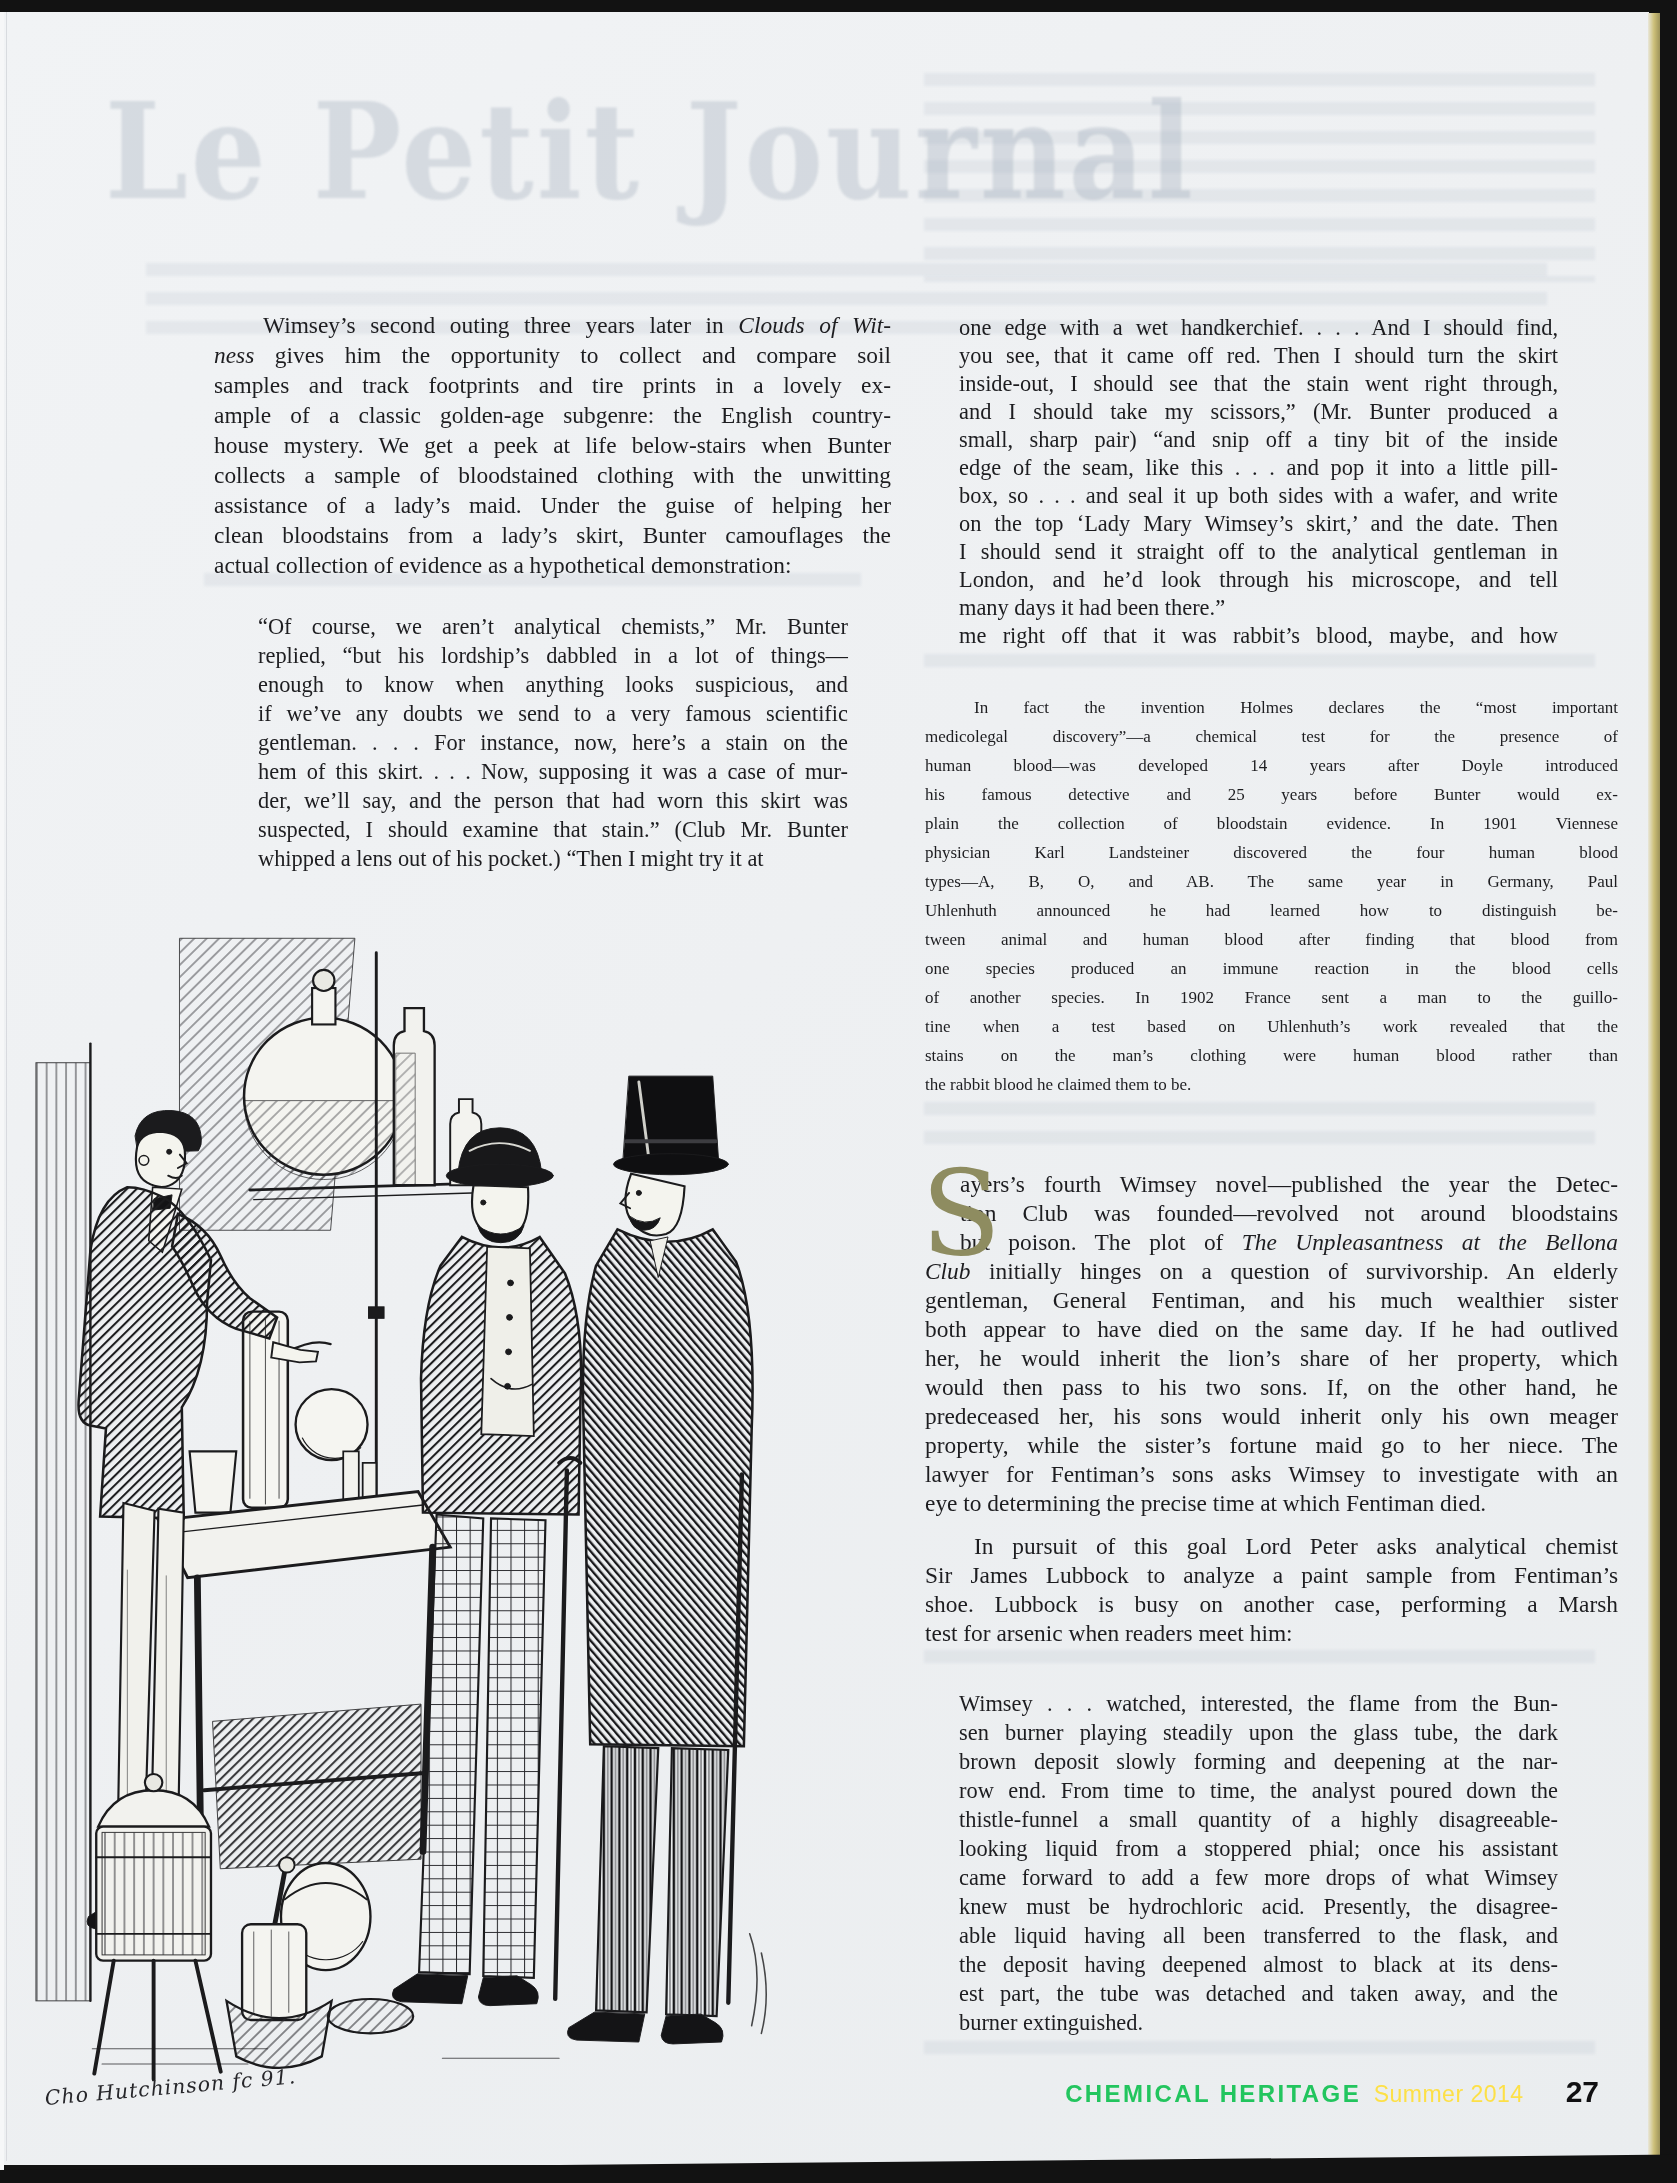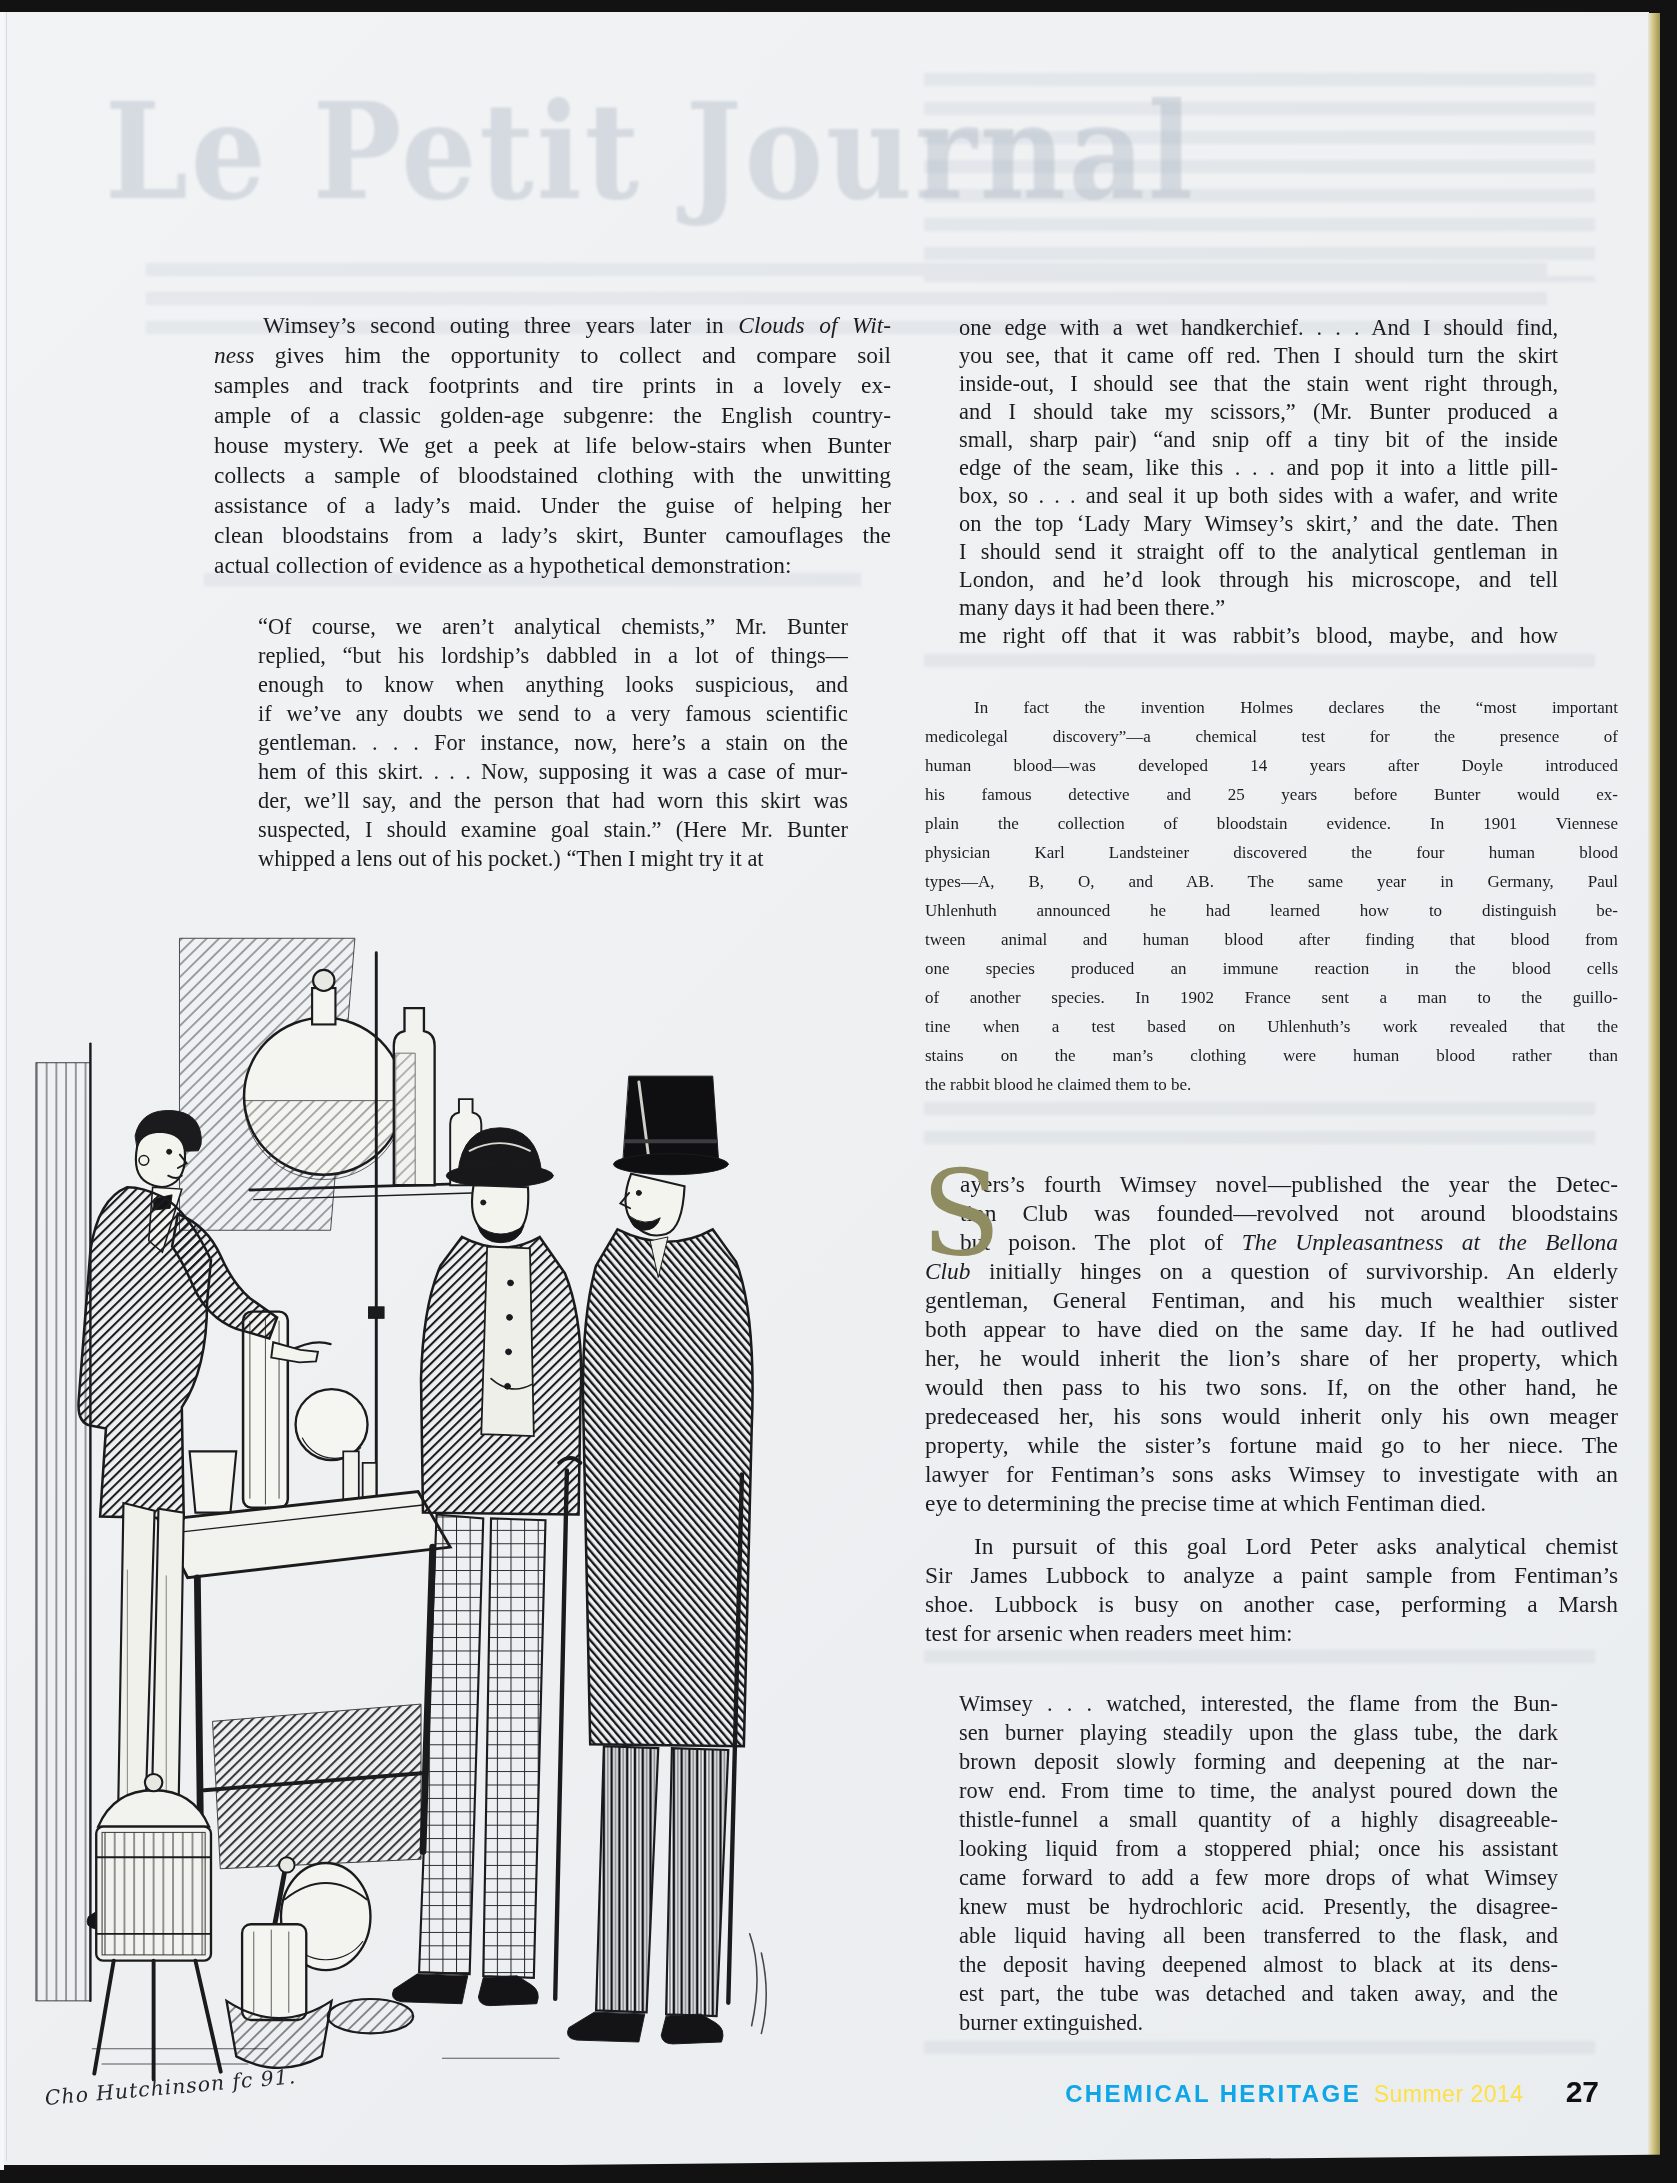--- a/index.html
+++ b/index.html
@@ -56,21 +56,21 @@
   #rp4{left:906px;top:1532px;width:693px;font-size:23.4px;line-height:29px;}
   #rp4 .first{text-indent:49px;}
   #rq2{left:940px;top:1689px;width:599px;font-size:22.4px;line-height:29px;}
 
   
   #footer{
     position:absolute;left:906px;top:2075px;width:693px;
     display:flex;justify-content:flex-end;align-items:baseline;
     font-family:"Liberation Sans",sans-serif;color:#222;
   }
-  .mag{font-weight:700;font-size:24px;letter-spacing:2.4px;color:#0ea5e9;}
+  .mag{font-weight:700;font-size:24px;letter-spacing:2.4px;color:#22c55e;}
   .issue{font-size:23px;color:#fde047;margin-left:12.6px;letter-spacing:0.5px;}
   .pnum{font-weight:700;font-size:30px;color:#101012;margin-left:42px;}
 
   
   #illus{position:absolute;left:34px;top:900px;width:846px;height:1187px;}
   .sig{
     position:absolute;left:46px;top:2086px;
     font-family:"DejaVu Serif",serif;font-style:italic;
     font-size:20.4px;color:#26262a;letter-spacing:1px;
     transform:rotate(-5deg);transform-origin:left bottom;
@@ -105,21 +105,21 @@
 </div>
 
 <div id="lq" class="blk">
   <div class="ln j">“Of course, we aren’t analytical chemists,” Mr. Bunter</div>
   <div class="ln j">replied, “but his lordship’s dabbled in a lot of things—</div>
   <div class="ln j">enough to know when anything looks suspicious, and</div>
   <div class="ln j">if we’ve any doubts we send to a very famous scientific</div>
   <div class="ln j">gentleman. . . . For instance, now, here’s a stain on the</div>
   <div class="ln j">hem of this skirt. . . . Now, supposing it was a case of mur-</div>
   <div class="ln j">der, we’ll say, and the person that had worn this skirt was</div>
-  <div class="ln j">suspected, I should examine goal stain.” (Here Mr. Bunter</div>
+  <div class="ln j">suspected, I should examine that stain.” (Club Mr. Bunter</div>
   <div class="ln last">whipped a lens out of his pocket.) “Then I might try it at</div>
 </div>
 
 <div id="rq" class="blk">
   <div class="ln j">one edge with a wet handkerchief. . . . And I should find,</div>
   <div class="ln j">you see, that it came off red. Then I should turn the skirt</div>
   <div class="ln j">inside-out, I should see that the stain went right through,</div>
   <div class="ln j">and I should take my scissors,” (Mr. Bunter produced a</div>
   <div class="ln j">small, sharp pair) “and snip off a tiny bit of the inside</div>
   <div class="ln j">edge of the seam, like this . . . and pop it into a little pill-</div>

